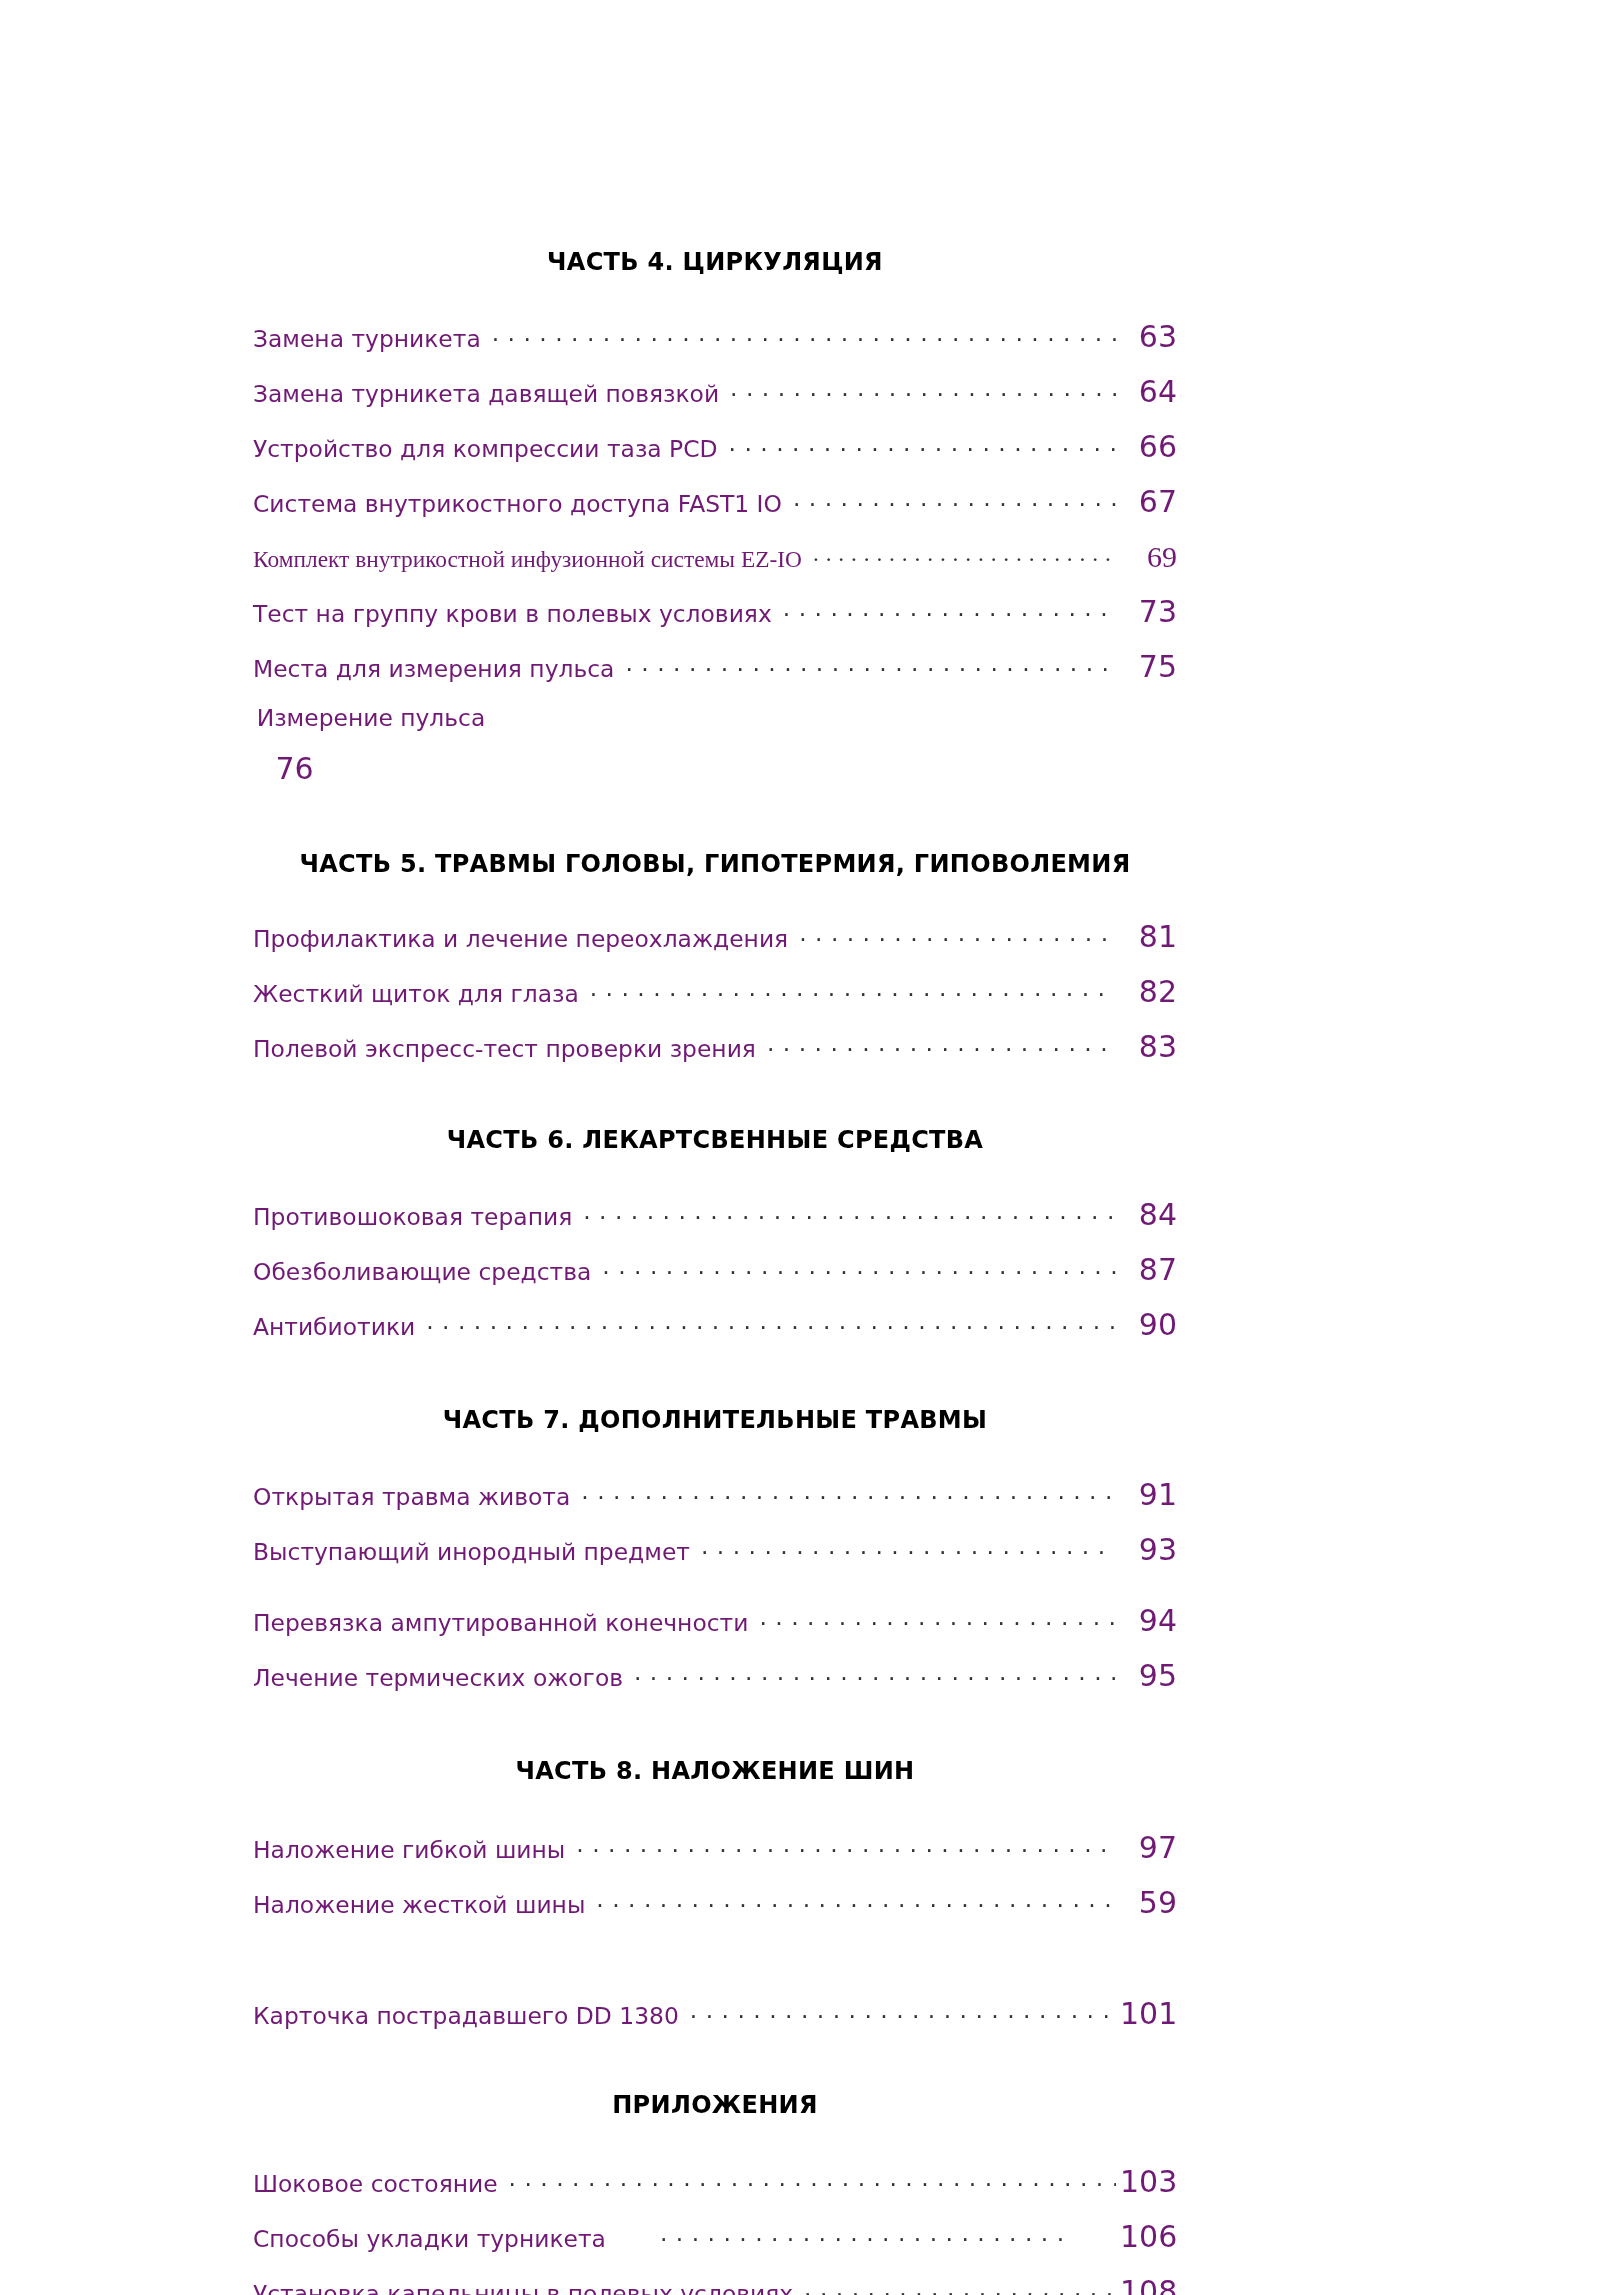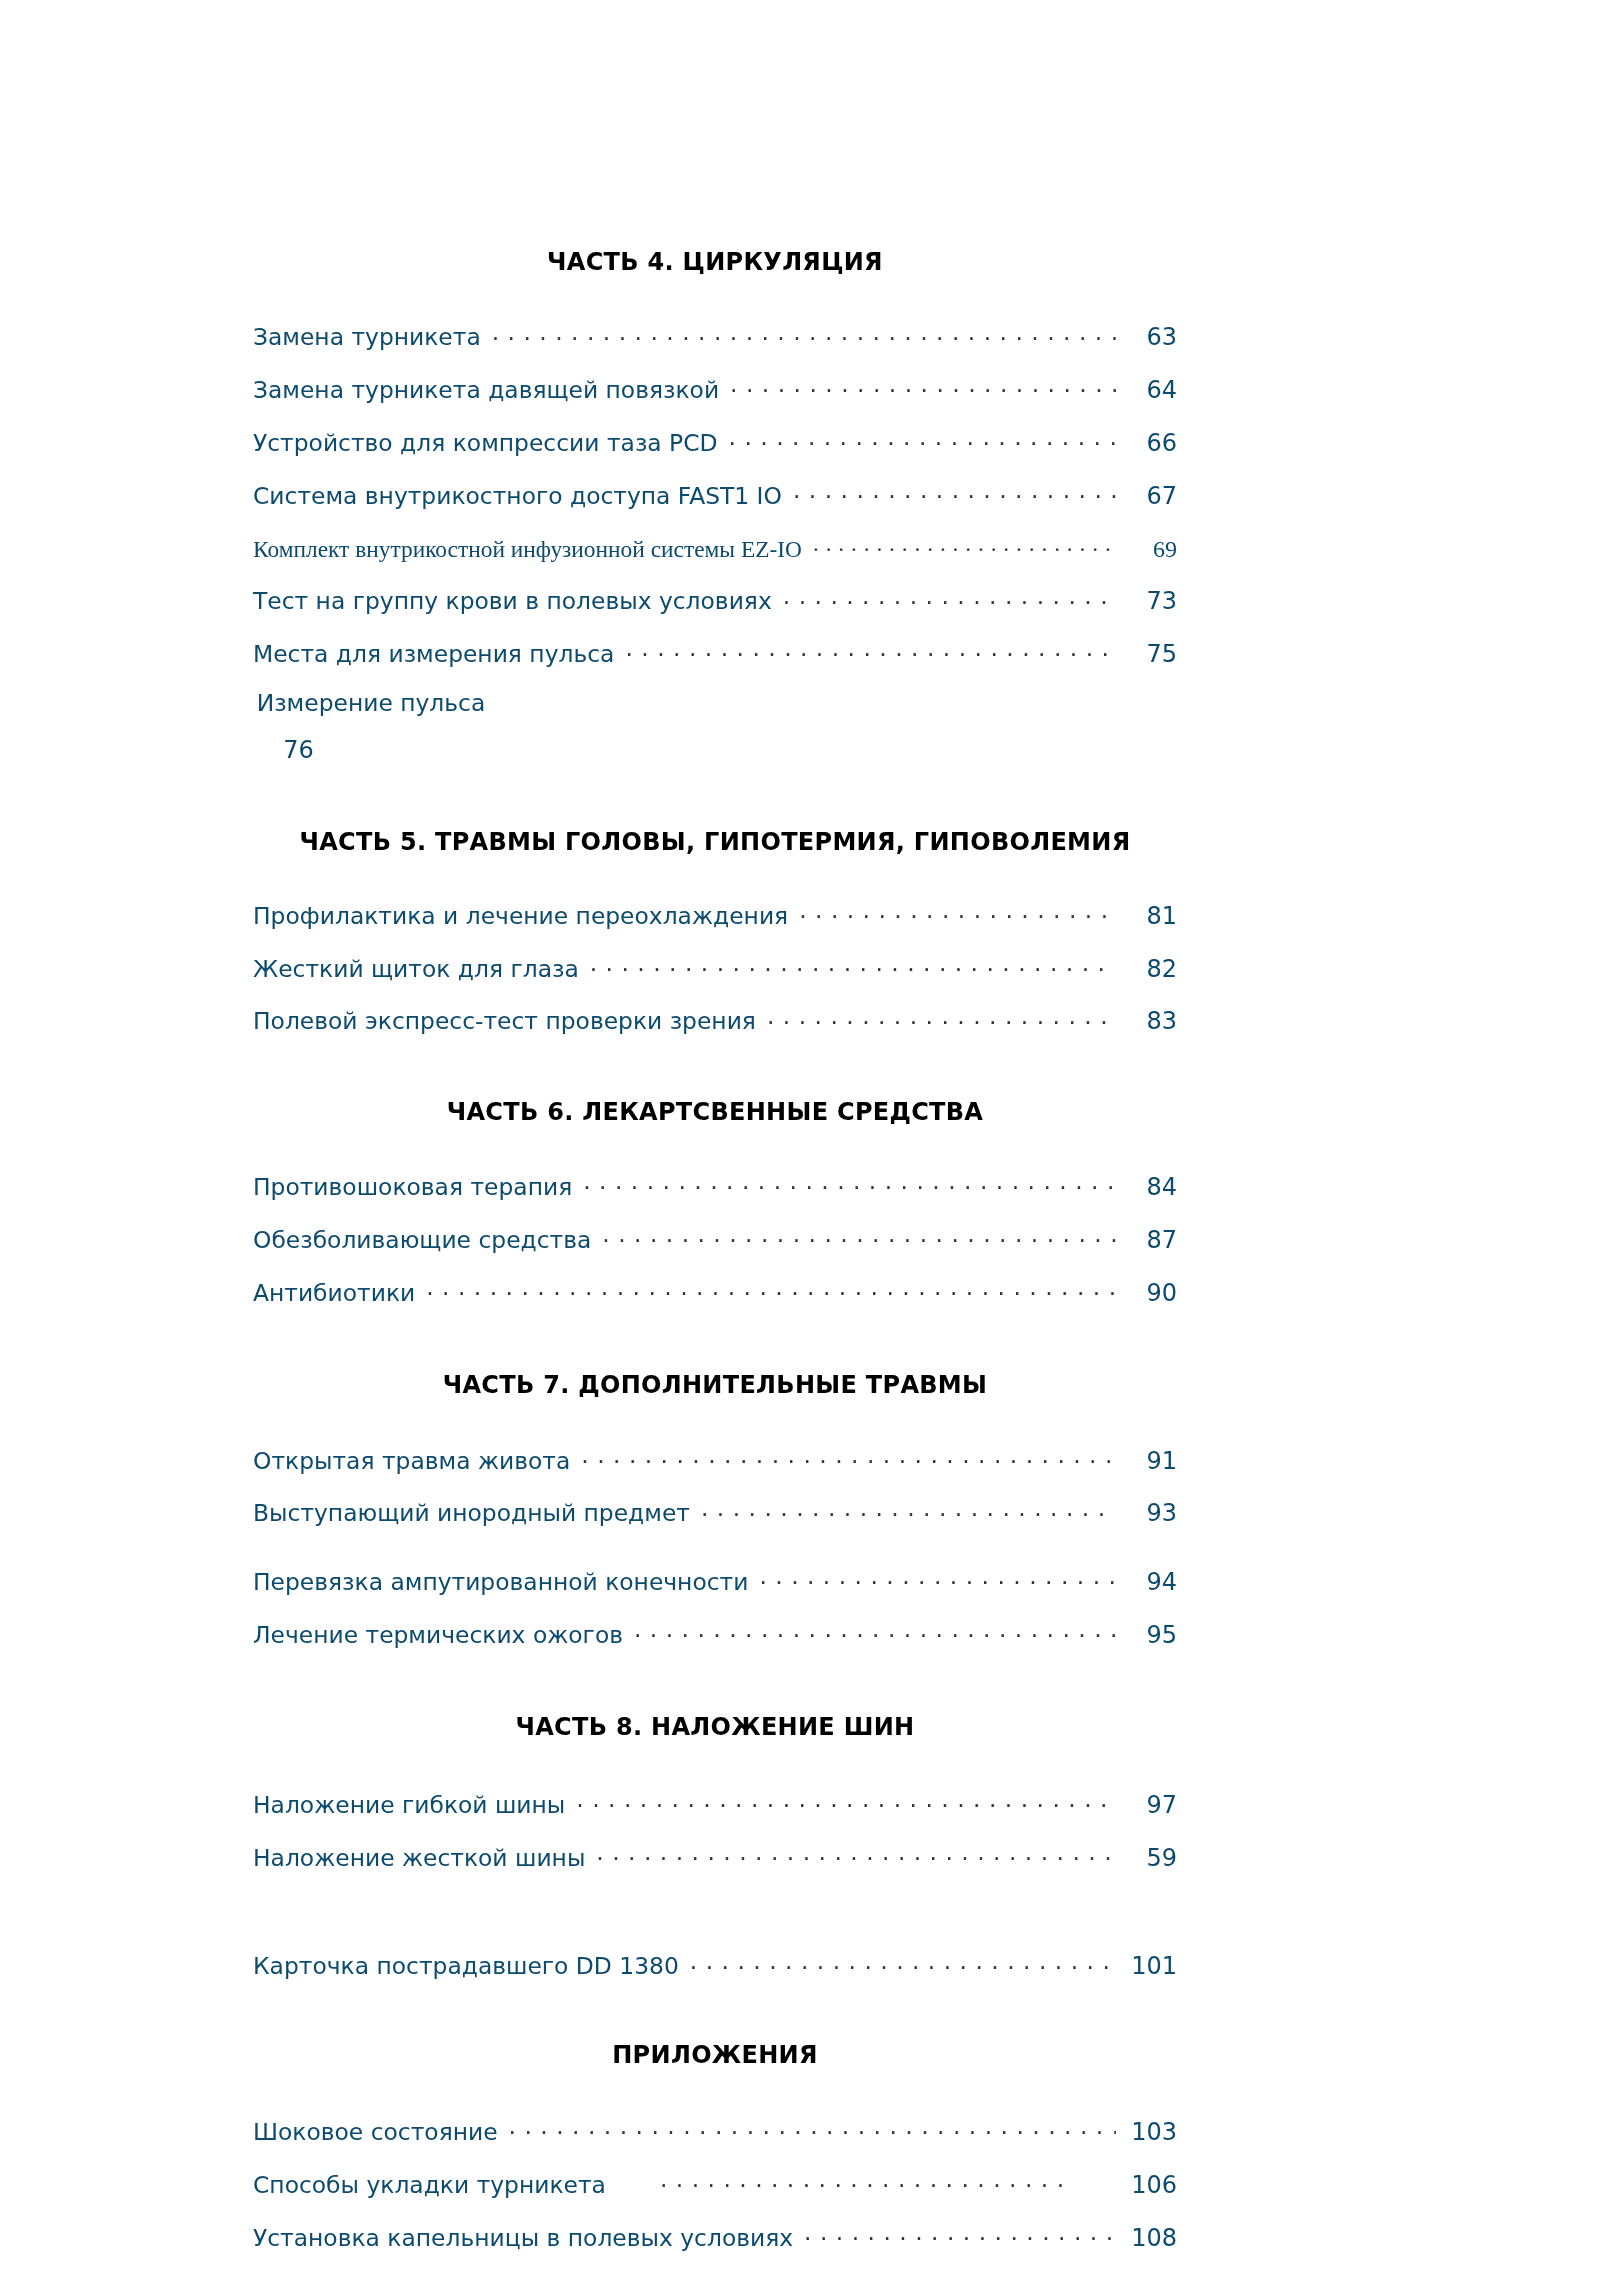--- a/index.html
+++ b/index.html
@@ -34,21 +34,21 @@
   .toc-list {
     margin: 0;
     padding: 0;
     list-style: none;
   }
   .toc-row {
     display: flex;
     align-items: baseline;
     font-size: 23.4px;
     line-height: 1.0;
-    color: #0c4a6e;
+    color: #701a75;
     white-space: nowrap;
   }
   .toc-label {
     flex: 0 0 auto;
     padding-right: 7.3px;
   }
   .toc-dots {
     flex: 1 1 auto;
     overflow: hidden;
     position: relative;
@@ -62,21 +62,21 @@
     bottom: 0.06em;
     white-space: nowrap;
     letter-spacing: 0.5px;
     font-size: 23.4px;
     color: #333;
   }
   .toc-page {
     flex: 0 0 auto;
     width: 57px;
     text-align: right;
-    font-size: 24px;
+    font-size: 30px;
   }
 </style>
 </head>
 <body>
 
 <div class="page">
 
   <div class="section" style="margin-bottom:0;">
     <div class="section-title">ЧАСТЬ 4. ЦИРКУЛЯЦИЯ</div>
     <ul class="toc-list" style="margin-top:46px;">

